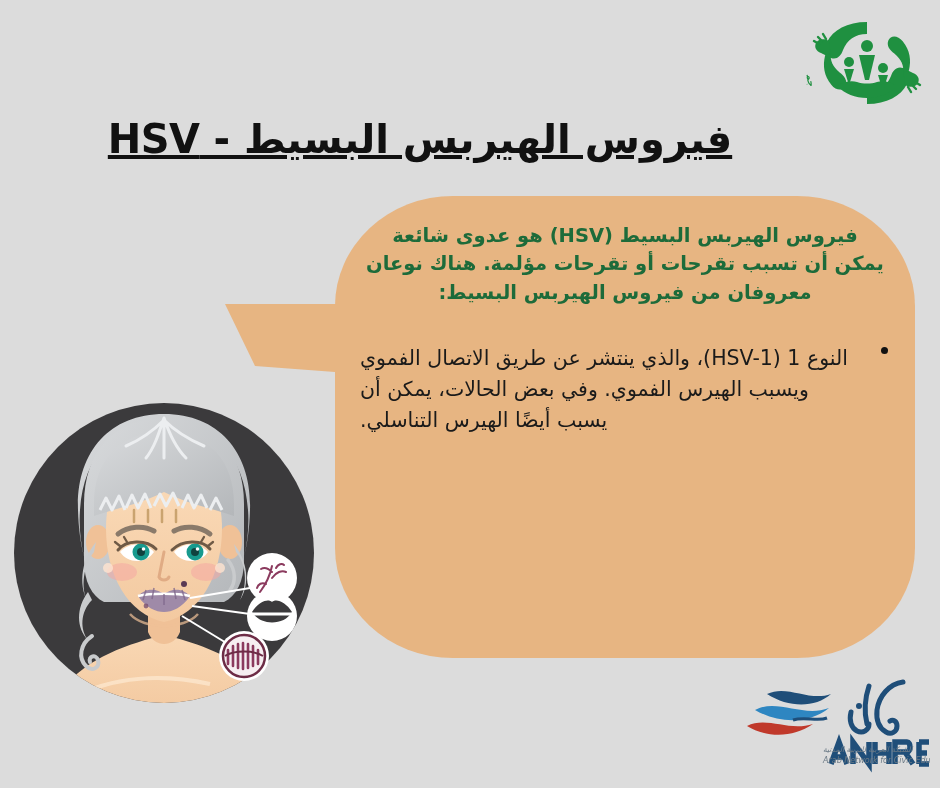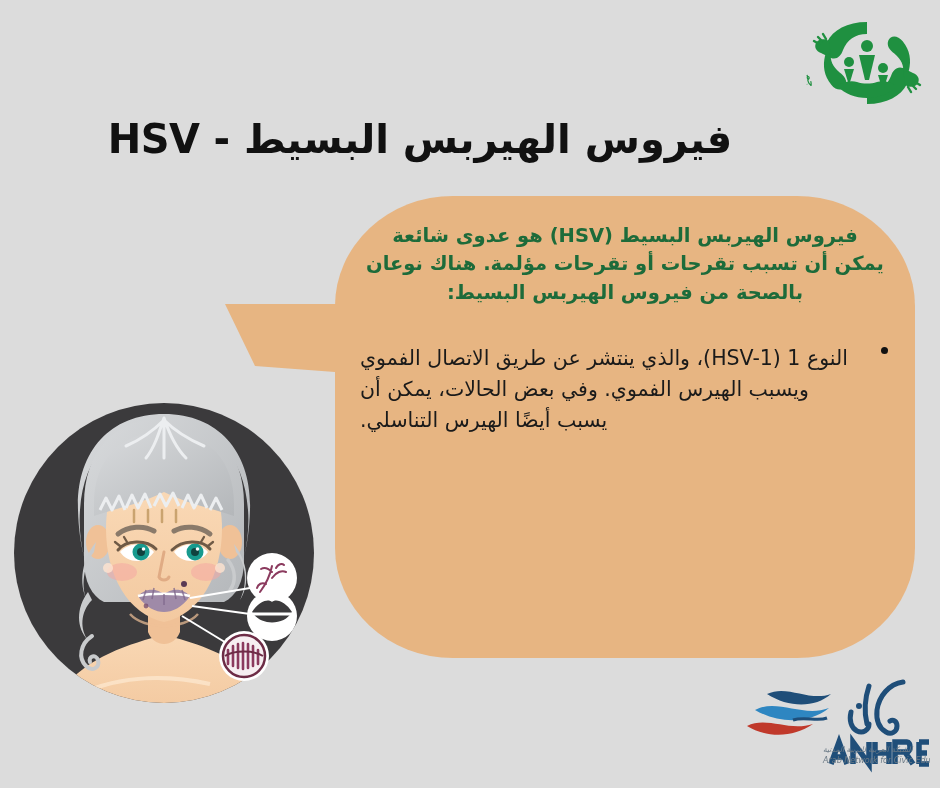--- a/index.html
+++ b/index.html
@@ -15,21 +15,21 @@
   
   .charity-logo{position:absolute;left:797px;top:8px;width:140px;height:112px;}
   .charity-logo svg{display:block;width:140px;height:112px;}
 
   
   .page-title{
     position:absolute;left:0;top:116px;width:840px;
     text-align:center;
     font-size:40px;font-weight:bold;color:#111111;
     letter-spacing:-.5px;line-height:1.15;
-    direction:rtl;white-space:nowrap;
+    direction:rtl;white-space:nowrap;text-decoration:underline;
   }
 
   
   .bubble-wrap{position:absolute;left:225px;top:196px;width:690px;height:465px;}
   .bubble{
     position:absolute;left:110px;top:0;width:580px;height:462px;
     background:#e7b582;border-radius:118px/110px;
   }
   .tail-svg{position:absolute;left:0;top:52px;}
 
@@ -101,21 +101,21 @@
   </div>
 
   <div class="page-title">فيروس الهيربس البسيط - HSV</div>
 
   <div class="bubble-wrap">
     <svg class="tail-svg" width="190" height="130" viewBox="0 0 190 130" xmlns="http://www.w3.org/2000/svg">
       <path d="M190 0 L190 130 L30 118 L0 56 L190 56 Z" fill="#e7b582"></path>
     </svg>
     <div class="bubble"></div>
     <div class="bubble-content">
-      <p class="intro">فيروس الهيربس البسيط (HSV) هو عدوى شائعة يمكن أن تسبب تقرحات أو تقرحات مؤلمة. هناك نوعان بالصحة من فيروس الهيربس البسيط:</p>
+      <p class="intro">فيروس الهيربس البسيط (HSV) هو عدوى شائعة يمكن أن تسبب تقرحات أو تقرحات مؤلمة. هناك نوعان معروفان من فيروس الهيربس البسيط:</p>
       <ul class="bullets">
         <li>
           <span class="dot"></span>
           <span>النوع 1 (HSV-1)، والذي ينتشر عن طريق الاتصال الفموي ويسبب الهيرس الفموي. وفي بعض الحالات، يمكن أن يسبب أيضًا الهيرس التناسلي.</span>
         </li>
       </ul>
     </div>
   </div>
 
   <div class="illustration">

